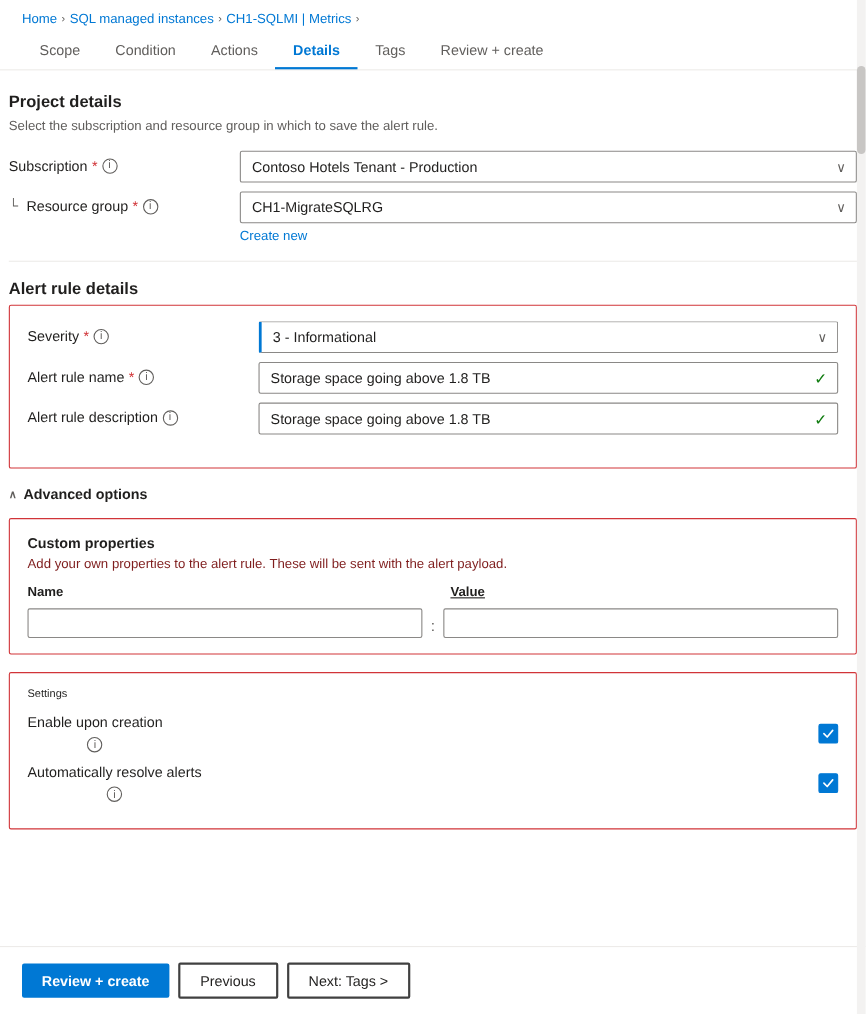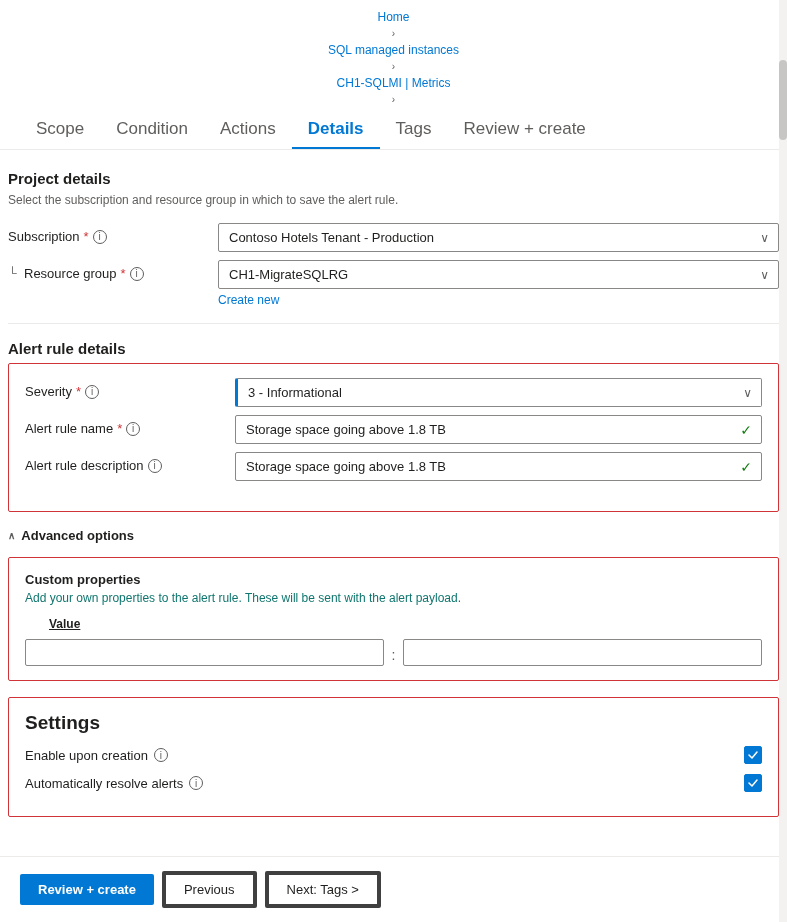--- a/index.html
+++ b/index.html
@@ -20,21 +20,20 @@
       flex-direction: column;
       position: relative;
     }
     .breadcrumb {
       display: flex;
       align-items: center;
       padding: 10px 20px 6px 20px;
       font-size: 12px;
       color: #0078d4;
       gap: 4px;
-      flex-direction: column;
     }
     .breadcrumb span { color: #605e5c; }
     .breadcrumb a { color: #0078d4; text-decoration: none; }
     .chevron { color: #605e5c; font-size: 10px; }
     .header {
       display: flex;
       align-items: center;
       justify-content: space-between;
       padding: 4px 20px 12px 20px;
     }
@@ -65,21 +64,21 @@
       padding: 4px 8px;
     }
     .tabs {
       display: flex;
       border-bottom: 1px solid #edebe9;
       padding: 0 20px;
       gap: 0;
     }
     .tab {
       padding: 8px 16px;
-      font-size: 17px;
+      font-size: 13px;
       color: #605e5c;
       cursor: pointer;
       border-bottom: 2px solid transparent;
       white-space: nowrap;
       text-decoration: none;
     }
     .tab.active {
       color: #0078d4;
       border-bottom: 2px solid #0078d4;
       font-weight: 600;
@@ -205,21 +204,21 @@
       margin-bottom: 16px;
     }
     .custom-props-title {
       font-weight: 600;
       font-size: 13px;
       color: #201f1e;
       margin-bottom: 4px;
     }
     .custom-props-desc {
       font-size: 12px;
-      color: #0f766e;
+      color: #7f1d1d;
       margin-bottom: 12px;
     }
     .custom-props-row {
       display: flex;
       align-items: center;
       gap: 8px;
       margin-top: 8px;
     }
     .custom-props-headers {
       display: flex;
@@ -240,37 +239,38 @@
       font-size: 13px;
       outline: none;
     }
     .settings-box {
       border: 1.5px solid #d13438;
       border-radius: 2px;
       padding: 14px 16px;
       margin-bottom: 16px;
     }
     .settings-title {
-      font-weight: 700;
-      font-size: 19px;
+      font-weight: 400;
+      font-size: 10px;
       color: #201f1e;
       margin-bottom: 12px;
     }
     .checkbox-row {
       display: flex;
       align-items: center;
       justify-content: space-between;
       margin-bottom: 10px;
     }
     .checkbox-label {
       display: flex;
       align-items: center;
       gap: 6px;
       font-size: 13px;
       color: #201f1e;
+      flex-direction: column;
     }
     .checkbox-custom {
       width: 18px;
       height: 18px;
       background: #0078d4;
       border: 1px solid #0078d4;
       border-radius: 2px;
       display: flex;
       align-items: center;
       justify-content: center;
@@ -292,21 +292,21 @@
       border: none;
       padding: 8px 18px;
       font-size: 13px;
       border-radius: 2px;
       cursor: pointer;
       font-weight: 600;
     }
     .btn-secondary {
       background: #fff;
       color: #201f1e;
-      border: 4px solid #404040;
+      border: 2px solid #404040;
       padding: 7px 18px;
       font-size: 13px;
       border-radius: 2px;
       cursor: pointer;
     }
     .scrollbar-track {
       position: absolute;
       right: 0;
       top: 0;
       bottom: 0;
@@ -461,20 +461,21 @@
     <div>
       <div class="advanced-options-header">
         <span class="chevron-icon">∧</span>
         <span>Advanced options</span>
       </div>
 
       <div class="custom-properties-box">
         <div class="custom-props-title">Custom properties</div>
         <div class="custom-props-desc">Add your own properties to the alert rule. These will be sent with the alert payload.</div>
         <div class="custom-props-headers">
+          <span class="custom-props-name">Name</span>
           <span style="width:16px"></span>
           <span class="custom-props-value">Value</span>
         </div>
         <div class="custom-props-row">
           <input type="text" class="custom-input" placeholder="" style="">
           <span class="colon">:</span>
           <input type="text" class="custom-input" placeholder="" style="">
         </div>
       </div>
 

